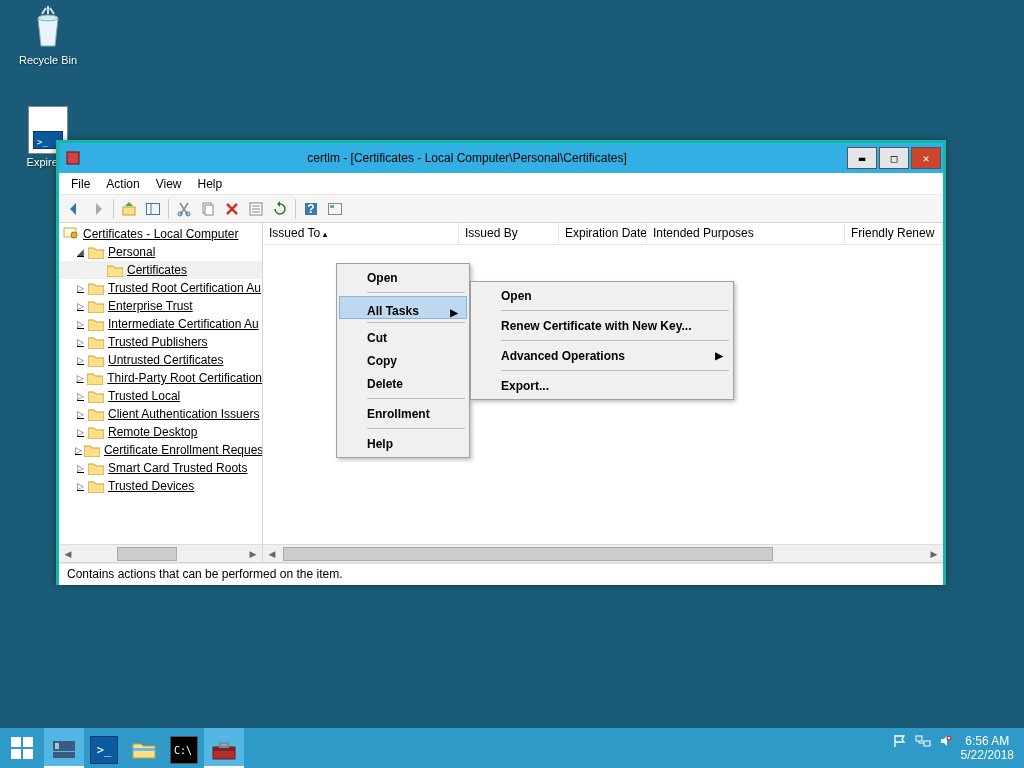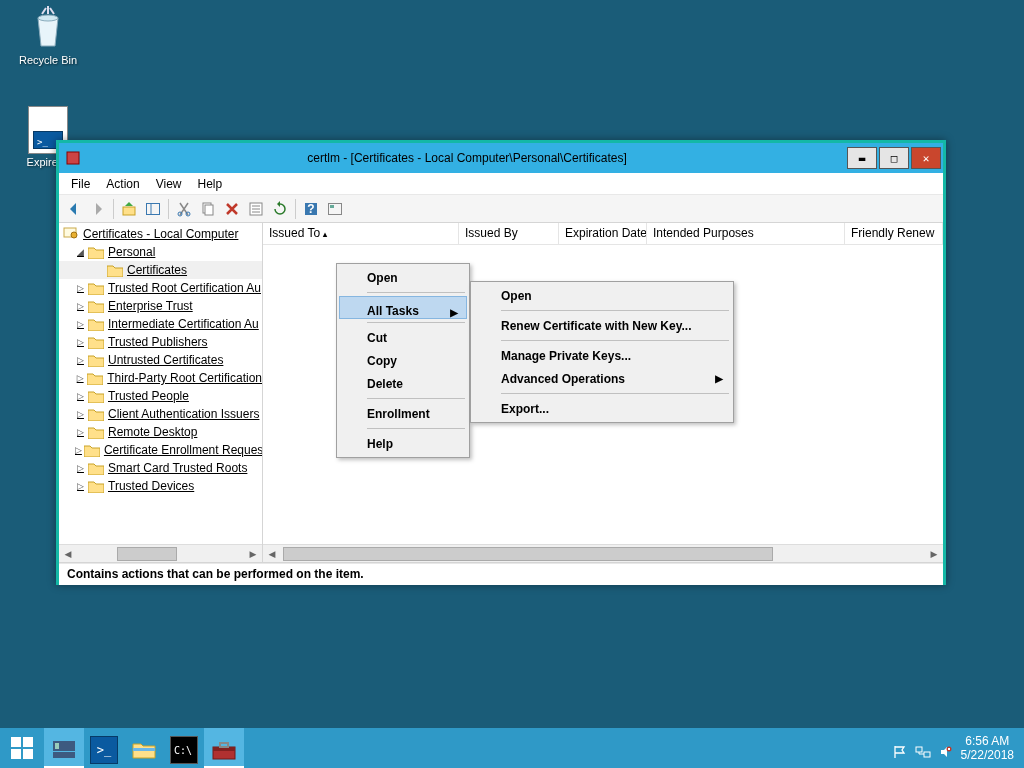--- a/index.html
+++ b/index.html
@@ -48,36 +48,36 @@
 .list-body { }
 .list-row { display: flex; height: 18px; align-items: center; }
 .list-row.selected { background: #0078d7; color: #fff; }
 .list-row .cell { padding: 0 6px; white-space: nowrap; overflow: hidden; }
 .list-row .certicon { width: 16px; height: 14px; margin-left: 2px; margin-right: 2px; flex-shrink: 0; }
 
 .scroll-track { position: absolute; bottom: 0; left: 0; right: 0; height: 18px; background: #f0f0f0; border-top: 1px solid #ddd; display: flex; align-items: center; }
 .scroll-track .arr { width: 18px; height: 18px; display: flex; align-items: center; justify-content: center; font-size: 9px; color: #666; }
 .scroll-track .thumb { height: 14px; background: #ccc; border: 1px solid #aaa; }
 
-.statusbar { height: 22px; background: #fff; padding: 3px 8px; border-top: 1px solid #e8e8e8; font-weight: bold; }
+.statusbar { height: 22px; background: #fff; padding: 3px 8px; border-top: 1px solid #e8e8e8; }
 
 .context-menu { position: absolute; background: #f0f0f0; border: 1px solid #a0a0a0; box-shadow: 2px 2px 4px rgba(0,0,0,.25); padding: 2px; }
 .context-menu .item { height: 23px; display: flex; align-items: center; padding: 0 28px 0 28px; white-space: nowrap; position: relative; font-weight: bold; }
 .context-menu .item.hl { background: #bed8f0; border: 1px solid #86b6e0; padding: 0 27px 0 27px; align-items: flex-end; }
 .context-menu .sep { height: 1px; background: #c0c0c0; margin: 3px 2px 3px 28px; }
 .context-menu .arrow { position: absolute; right: 8px; font-size: 10px; }
 .cm1 { left: 336px; top: 263px; width: 134px; }
 .cm2 { left: 470px; top: 281px; width: 264px; }
 
 .taskbar { position: absolute; bottom: 0; left: 0; width: 1024px; height: 40px; background: #2f99c7; display: flex; align-items: center; }
 .taskbar .start { width: 44px; height: 40px; background: #2f99c7; display: flex; align-items: center; justify-content: center; }
 .taskbar .task { height: 40px; padding: 4px 6px 0; display: flex; align-items: center; justify-content: center; }
 .taskbar .task.active { background: #54b6e2; border-bottom: 2px solid #fff; }
 .taskbar .task svg, .taskbar .task .ic { width: 28px; height: 28px; }
-.taskbar .tray { margin-left: auto; display: flex; align-items: flex-end; gap: 8px; padding: 0 10px; color: #fff; font-size: 11px; }
+.taskbar .tray { margin-left: auto; display: flex; align-items: flex-start; gap: 8px; padding: 0 10px; color: #fff; font-size: 11px; }
 .taskbar .clock { text-align: center; line-height: 1.2; }
 
 .cert-root-icon { display: inline-block; }
 </style>
 </head>
 <body>
 
 <div class="desktop">
 
   <div class="desktop-icon" style="left:10px; top:4px;">
@@ -270,21 +270,21 @@
               </span>
               <span>Third-Party Root Certification</span>
             </div>
           <div class="tree-row indent-1">
               <span class="expander">▷</span>
               <span class="folder">
                 <svg viewBox="0 0 16 13">
                   <path d="M0 2 L6 2 L8 4 L16 4 L16 13 L0 13 Z" fill="#ffe08a" stroke="#c9a227"></path>
                 </svg>
               </span>
-              <span>Trusted People</span>
+              <span>Trusted Local</span>
             </div>
           <div class="tree-row indent-1">
               <span class="expander">▷</span>
               <span class="folder">
                 <svg viewBox="0 0 16 13">
                   <path d="M0 2 L6 2 L8 4 L16 4 L16 13 L0 13 Z" fill="#ffe08a" stroke="#c9a227"></path>
                 </svg>
               </span>
               <span>Client Authentication Issuers</span>
             </div>
@@ -366,21 +366,20 @@
     <div class="item">Enrollment</div>
     <div class="sep"></div>
     <div class="item">Help</div>
   </div>
 
   <div class="context-menu cm2">
     <div class="item">Open</div>
     <div class="sep"></div>
     <div class="item">Renew Certificate with New Key...</div>
     <div class="sep"></div>
-    <div class="item">Manage Private Keys...</div>
     <div class="item">
         <span>Advanced Operations</span>
         <span class="arrow">▶</span>
       </div>
     <div class="sep"></div>
     <div class="item">Export...</div>
   </div>
 
 </div>
 

